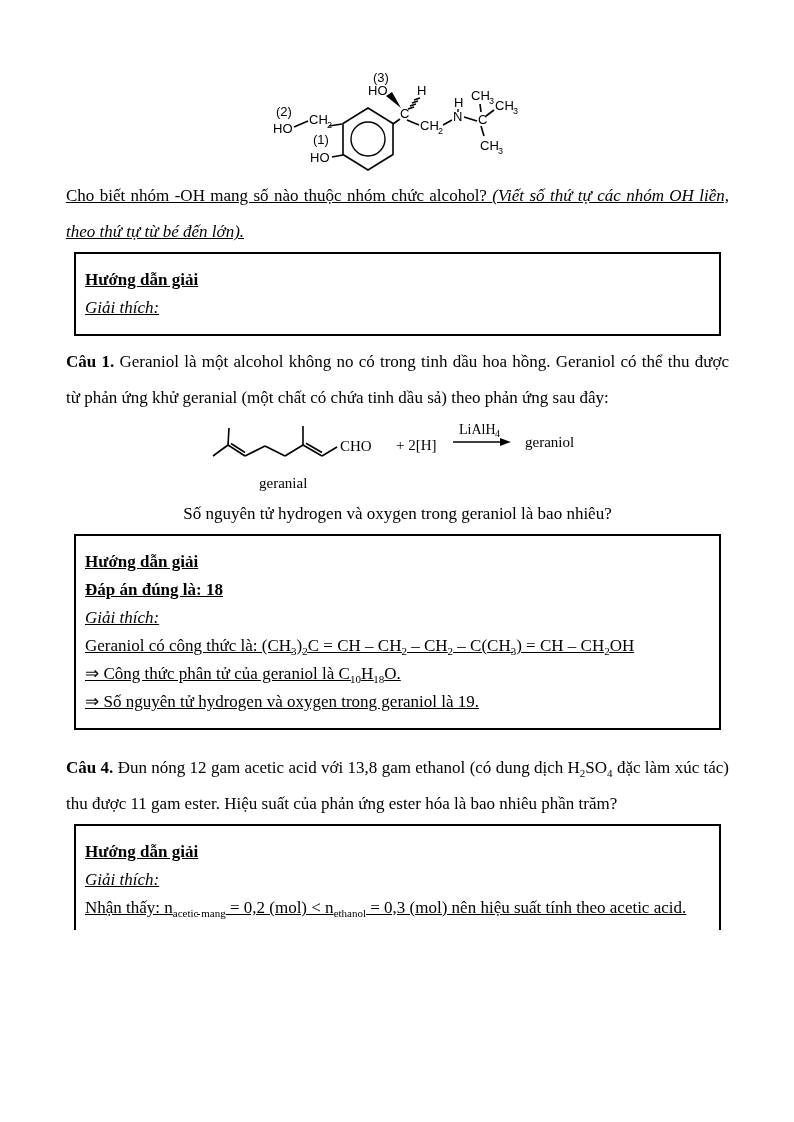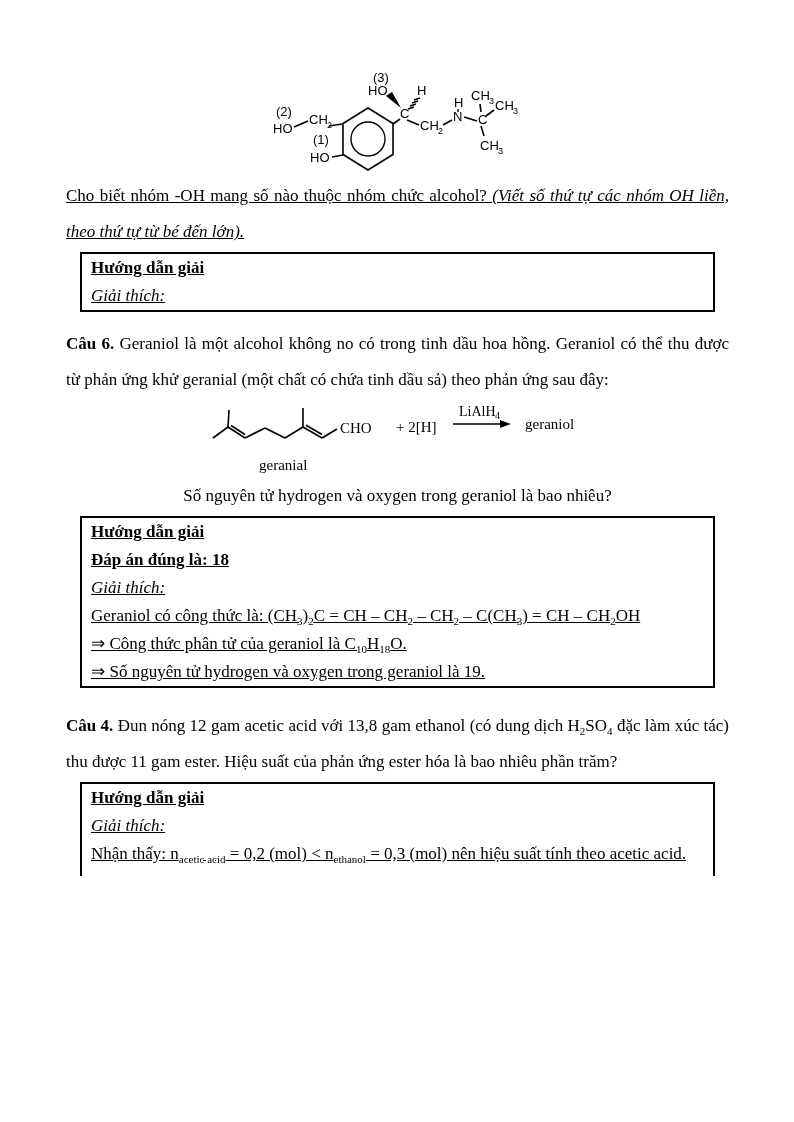--- a/index.html
+++ b/index.html
@@ -3,21 +3,21 @@
 <meta charset="utf-8">
 <style>
   html,body { margin:0; padding:0; background:#fff; }
   body { width:794px; height:1122px; font-family:"Liberation Serif", serif; color:#000; overflow:hidden; }
   .page { box-sizing:border-box; padding:64px 65px 0 66px; }
   .para { font-size:17px; line-height:36px; text-align:justify; margin:0; }
   .single { text-align:center; }
   .seg-b { font-weight:bold; }
   .seg-i { font-style:italic; }
   sub { font-size:11px; line-height:0; }
-  .answer-box { border:2px solid #000; padding:0 9px; margin:14px; font-size:17px; line-height:28px; }
+  .answer-box { border:2px solid #000; padding:12px 9px; margin:8px; font-size:17px; line-height:28px; }
   .answer-box p { margin:0; }
   .hdr { font-weight:bold; }
   .italic { font-style:italic; }
   .mt2{margin-top:2px;text-decoration:underline;} .mt4{margin-top:4px;} .mt6{margin-top:20px;}
   .fig1 { display:block; margin:0 0 2px 202px; }
   .fig2 { display:block; margin:2px 0 0 117px; }
   svg { overflow:visible; }
   .fig1 text { font-family:"Liberation Sans", sans-serif; font-size:13px; fill:#000; }
   .fig1 text.sub { font-size:9px; }
   .fig2 text { font-family:"Liberation Serif", serif; font-size:15px; fill:#000; }
@@ -87,21 +87,21 @@
     </g>
   </svg>
 
   <p class="para mt2"><span>Cho biết nhóm -OH mang số nào thuộc nhóm chức alcohol? </span><span class="seg-i">(Viết số thứ tự các nhóm OH liền, theo thứ tự từ bé đến lớn).</span></p>
 
   <div class="answer-box mt2">
     <p class="hdr">Hướng dẫn giải</p>
     <p class="italic">Giải thích:</p>
   </div>
 
-  <p class="para mt4"><span class="seg-b">Câu 6.</span><span> Geraniol là một alcohol không no có trong tinh dầu hoa hồng. Geraniol có thể thu được từ phản ứng khử geranial (một chất có chứa tinh dầu sả) theo phản ứng sau đây:</span></p>
+  <p class="para mt4"><span class="seg-b">Câu 1.</span><span> Geraniol là một alcohol không no có trong tinh dầu hoa hồng. Geraniol có thể thu được từ phản ứng khử geranial (một chất có chứa tinh dầu sả) theo phản ứng sau đây:</span></p>
 
   <svg class="fig2" width="420" height="78" viewBox="0 0 420 78">
     <g>
       <line class="bond" x1="46" y1="10" x2="45" y2="27"></line>
       <line class="bond" x1="45" y1="27" x2="30" y2="38"></line>
       <line class="bond" x1="45" y1="27" x2="62" y2="38"></line>
       <line class="bond" x1="48" y1="25.5" x2="62" y2="34.5"></line>
       <line class="bond" x1="62" y1="38" x2="82" y2="28"></line>
       <line class="bond" x1="82" y1="28" x2="102" y2="38"></line>
       <line class="bond" x1="102" y1="38" x2="120" y2="27"></line>
@@ -131,16 +131,16 @@
     <p><span>Geraniol có công thức là: (CH</span><sub>3</sub><span>)</span><sub>2</sub><span>C = CH – CH</span><sub>2</sub><span> – CH</span><sub>2</sub><span> – C(CH</span><sub>3</sub><span>) = CH – CH</span><sub>2</sub><span>OH</span></p>
     <p><span>⇒ Công thức phân tử của geraniol là C</span><sub>10</sub><span>H</span><sub>18</sub><span>O.</span></p>
     <p><span>⇒ Số nguyên tử hydrogen và oxygen trong geraniol là 19.</span></p>
   </div>
 
   <p class="para mt6"><span class="seg-b">Câu 4.</span><span> Đun nóng 12 gam acetic acid với 13,8 gam ethanol (có dung dịch H</span><sub>2</sub><span>SO</span><sub>4</sub><span> đặc làm xúc tác) thu được 11 gam ester. Hiệu suất của phản ứng ester hóa là bao nhiêu phần trăm?</span></p>
 
   <div class="answer-box mt2" style="border-bottom:none; padding-bottom:8px;">
     <p class="hdr">Hướng dẫn giải</p>
     <p class="italic">Giải thích:</p>
-    <p><span>Nhận thấy: n</span><sub>acetic acid</sub><span> = 0,2 (mol) &lt; n</span><sub>ethanol</sub><span> = 0,3 (mol) nên hiệu suất tính theo acetic acid.</span></p>
+    <p><span>Nhận thấy: n</span><sub>acetic mang</sub><span> = 0,2 (mol) &lt; n</span><sub>ethanol</sub><span> = 0,3 (mol) nên hiệu suất tính theo acetic acid.</span></p>
   </div>
 
 </div>
 
 </body></html>

